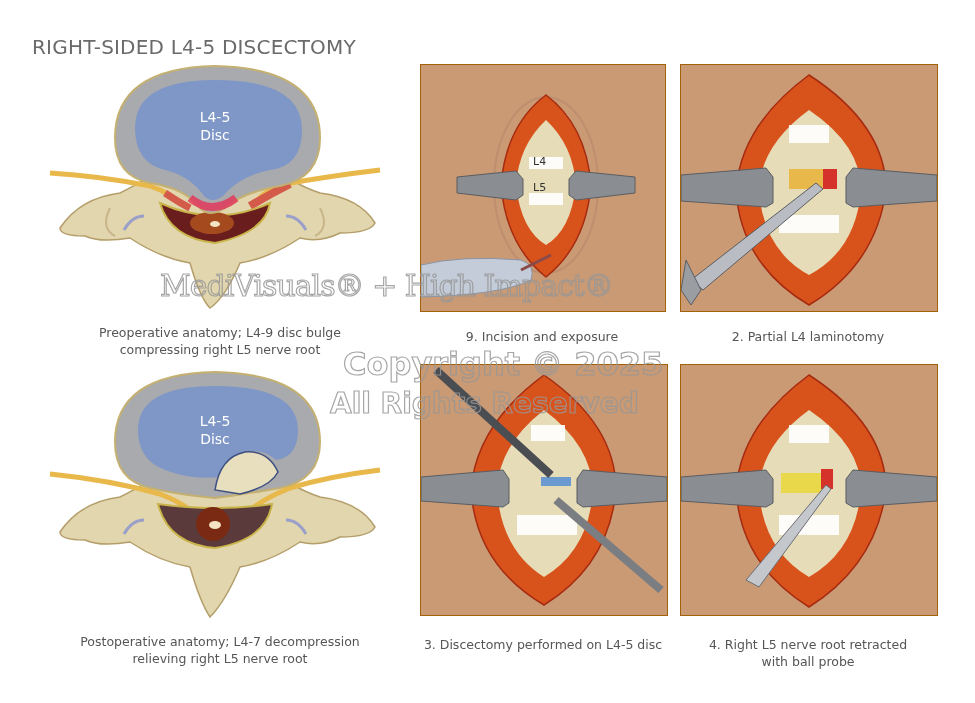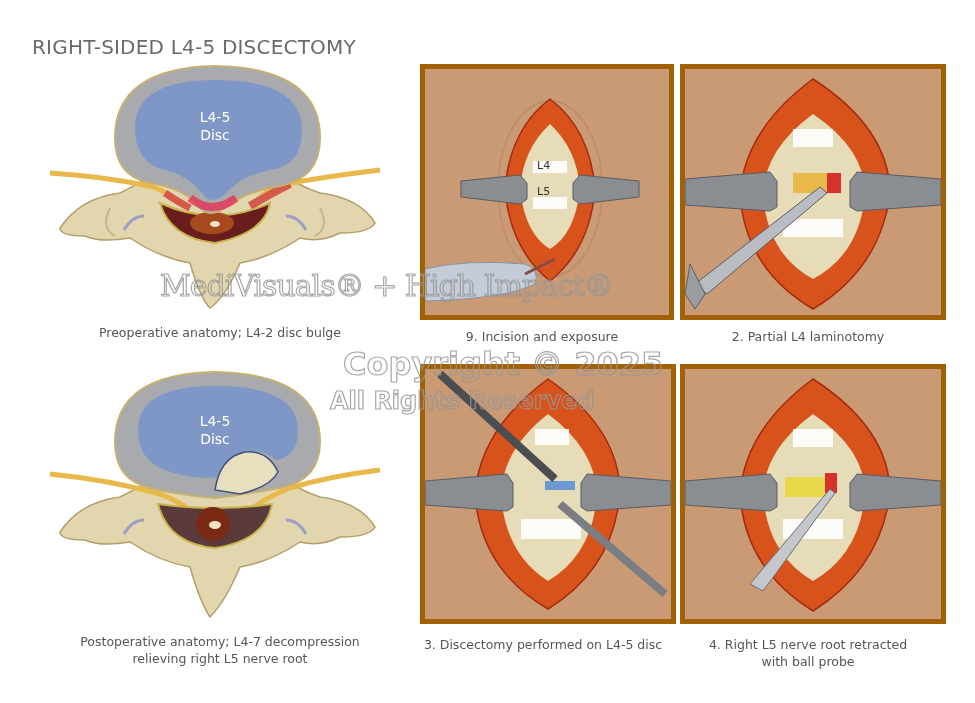--- a/index.html
+++ b/index.html
@@ -1,25 +1,25 @@
 <!DOCTYPE html>
 <html><head>
 <meta charset="utf-8">
 <style>
   html, body { margin:0; padding:0; background:#ffffff; }
   body { width:975px; height:703px; position:relative; overflow:hidden; font-family:"DejaVu Sans", sans-serif; }
   .title { position:absolute; left:32px; top:35px; font-size:20px; color:#6a6a6a; letter-spacing:0.2px; font-weight:normal; }
   .caption { position:absolute; font-size:12.5px; color:#555; text-align:center; line-height:17px; }
   .anat { position:absolute;text-align:right; }
-  .panel { position:absolute; background:#c99a74; border:5px solid #a16207; overflow:hidden; }
+  .panel { position:absolute; background:#c99a74; border:1px solid #a16207; overflow:hidden; }
   .panel svg { display:block; }
   .wm { position:absolute; color:transparent; -webkit-text-stroke:1.2px rgba(150,150,150,0.85); font-family:"DejaVu Serif", serif; white-space:nowrap; pointer-events:none; }
   .wm1 { left:160px; top:268px; font-size:30px; letter-spacing:-1px; }
   .wm2 { left:343px; top:345px; font-size:32px; font-family:"DejaVu Sans", sans-serif; font-weight:bold; }
-  .wm3 { left:330px; top:387px; font-size:24px; font-family:"DejaVu Sans", sans-serif; font-weight:bold; }
+  .wm3 { left:330px; top:387px; font-size:28px; font-family:"DejaVu Sans", sans-serif; font-weight:bold; }
   .lbl { font-family:"DejaVu Sans", sans-serif; }
 </style>
 </head>
 <body>
 
 <div class="title">RIGHT-SIDED L4-5 DISCECTOMY</div>
 
 <div class="anat" style="left:40px;top:58px;width:350px;height:260px;">
   <svg width="350" height="260" viewBox="0 0 350 260">
 
@@ -41,21 +41,22 @@
 
     <path d="M75 80 Q75 10 175 8 Q280 10 280 80 Q280 120 240 128 Q200 135 185 150 Q170 160 160 150 Q145 130 110 125 Q75 118 75 80 Z" fill="#a9aaae" stroke="#c4b070" stroke-width="2"></path>
 
     <path d="M95 70 Q95 22 175 22 Q262 22 262 72 Q262 108 230 112 Q200 118 183 138 Q172 146 164 138 Q150 118 125 112 Q95 105 95 70 Z" fill="#7f97c6"></path>
     <path d="M150 140 Q172 158 196 140" fill="none" stroke="#e03a5a" stroke-width="8" opacity="0.85"></path>
     <text x="175" y="64" text-anchor="middle" fill="#ffffff" font-size="14" class="lbl">L4-5</text>
     <text x="175" y="82" text-anchor="middle" fill="#ffffff" font-size="14" class="lbl">Disc</text>
   </svg>
 </div>
 <div class="caption" style="left:60px;top:324px;width:320px;">
-  <div>Preoperative anatomy; L4-2 disc bulge</div>
+  <div>Preoperative anatomy; L4-9 disc bulge</div>
+  <div>compressing right L5 nerve root</div>
 </div>
 
 <div class="anat" style="left:40px;top:362px;width:350px;height:262px;">
   <svg width="350" height="262" viewBox="0 0 350 262">
     <path d="M20 170 Q40 140 80 135 Q110 120 120 110 L240 110 Q250 125 280 135 Q320 140 335 165 Q330 175 300 175 Q280 185 260 180 Q230 200 200 205 Q185 240 170 255 Q160 240 150 205 Q120 200 90 180 Q60 185 45 178 Q20 178 20 170 Z" fill="#e2d6ae" stroke="#b49e6a" stroke-width="1.5"></path>
     <path d="M84 172 Q92 158 104 158" fill="none" stroke="#9aa0c8" stroke-width="3"></path>
     <path d="M266 172 Q258 158 246 158" fill="none" stroke="#9aa0c8" stroke-width="3"></path>
     <path d="M10 112 Q70 118 120 132 Q140 140 150 148" fill="none" stroke="#e8b84a" stroke-width="5"></path>
     <path d="M340 108 Q290 114 250 126 Q225 136 210 148" fill="none" stroke="#e8b84a" stroke-width="5"></path>
     <path d="M118 142 Q175 150 232 142 Q226 178 175 186 Q128 182 118 142 Z" fill="#5a3a3a" stroke="#c9b44a" stroke-width="2"></path>

